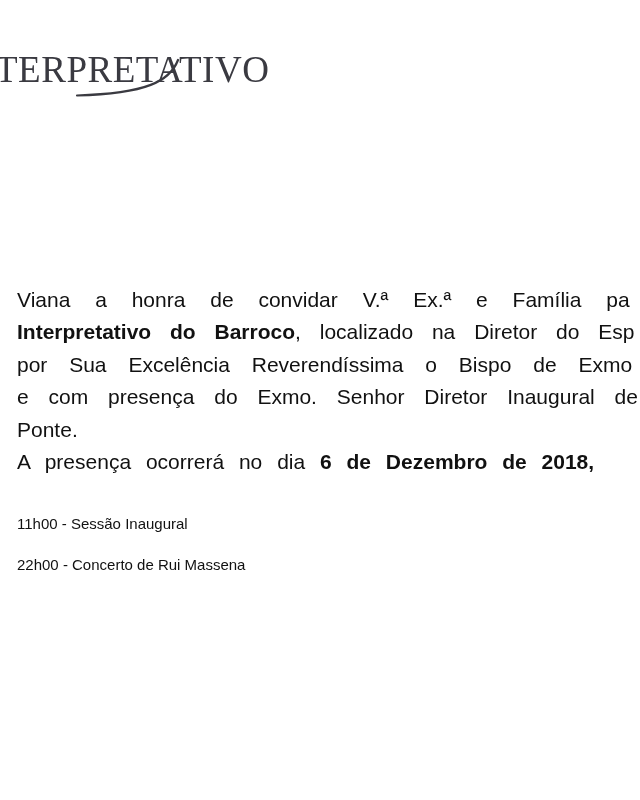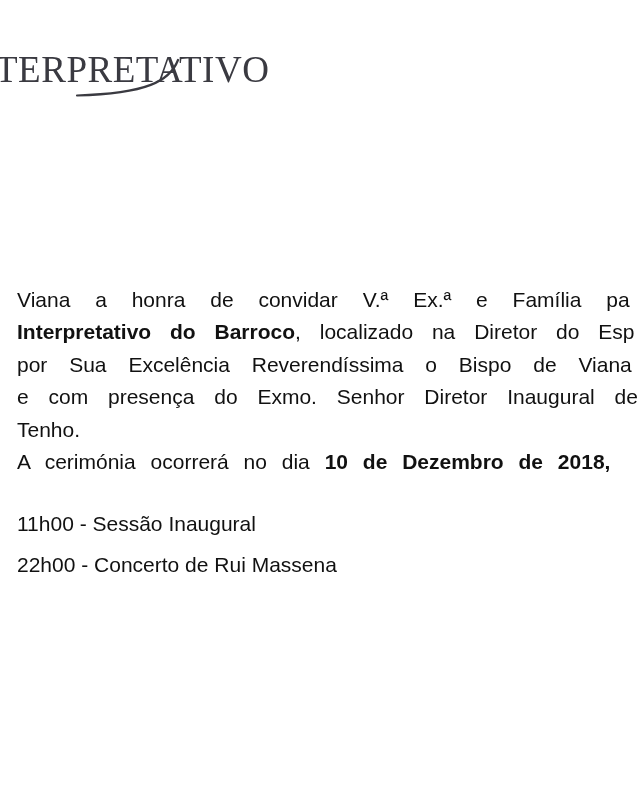--- a/index.html
+++ b/index.html
@@ -52,21 +52,21 @@
   .ws-1 { word-spacing: 19px; }
   .ws-2 { word-spacing: 13px; }
   .ws-3 { word-spacing: 16px; }
   .ws-4 { word-spacing: 14px; }
   .ws-5 { word-spacing: 0; }
   .ws-6 { word-spacing: 9px; }
   
   .schedule-item {
     position: absolute;
     left: 17px;
-    font-size: 21px;
+    font-size: 15px;
     line-height: 32px;
     white-space: nowrap;
   }
   .schedule-item.first  { top: 508px; }
   .schedule-item.second { top: 549px; }
 </style>
 </head>
 <body>
 
 <div class="logo">
@@ -74,23 +74,23 @@
   <svg class="logo-swash" width="340" height="60" viewBox="0 0 340 60">
     <path d="M 183 9 C 175 30, 152 42.5, 82 44.5" fill="none" stroke="#3a3a41" stroke-width="2.2" stroke-linecap="round"></path>
   </svg>
 </div>
 
 <div class="invitation">
   <div class="line ws-1"><span>Viana a honra de convidar V.ª Ex.ª e Família pa</span></div>
 
   <div class="line ws-2"><span class="b">Interpretativo do Barroco</span><span>, localizado na Diretor do Esp</span></div>
 
-  <div class="line ws-3"><span>por Sua Excelência Reverendíssima o Bispo de Viana</span></div>
+  <div class="line ws-3"><span>por Sua Excelência Reverendíssima o Bispo de Exmo</span></div>
 
   <div class="line ws-4"><span>e com presença do Exmo. Senhor Diretor Inaugural de</span></div>
 
-  <div class="line ws-5"><span>Tenho.</span></div>
+  <div class="line ws-5"><span>Ponte.</span></div>
 
-  <div class="line ws-6"><span>A cerimónia ocorrerá no dia </span><span class="b">10 de Dezembro de 2018,</span></div>
+  <div class="line ws-6"><span>A presença ocorrerá no dia </span><span class="b">6 de Dezembro de 2018,</span></div>
 </div>
 
 <div class="schedule-item first">11h00 - Sessão Inaugural</div>
 <div class="schedule-item second">22h00 - Concerto de Rui Massena</div>
 
 </body></html>

